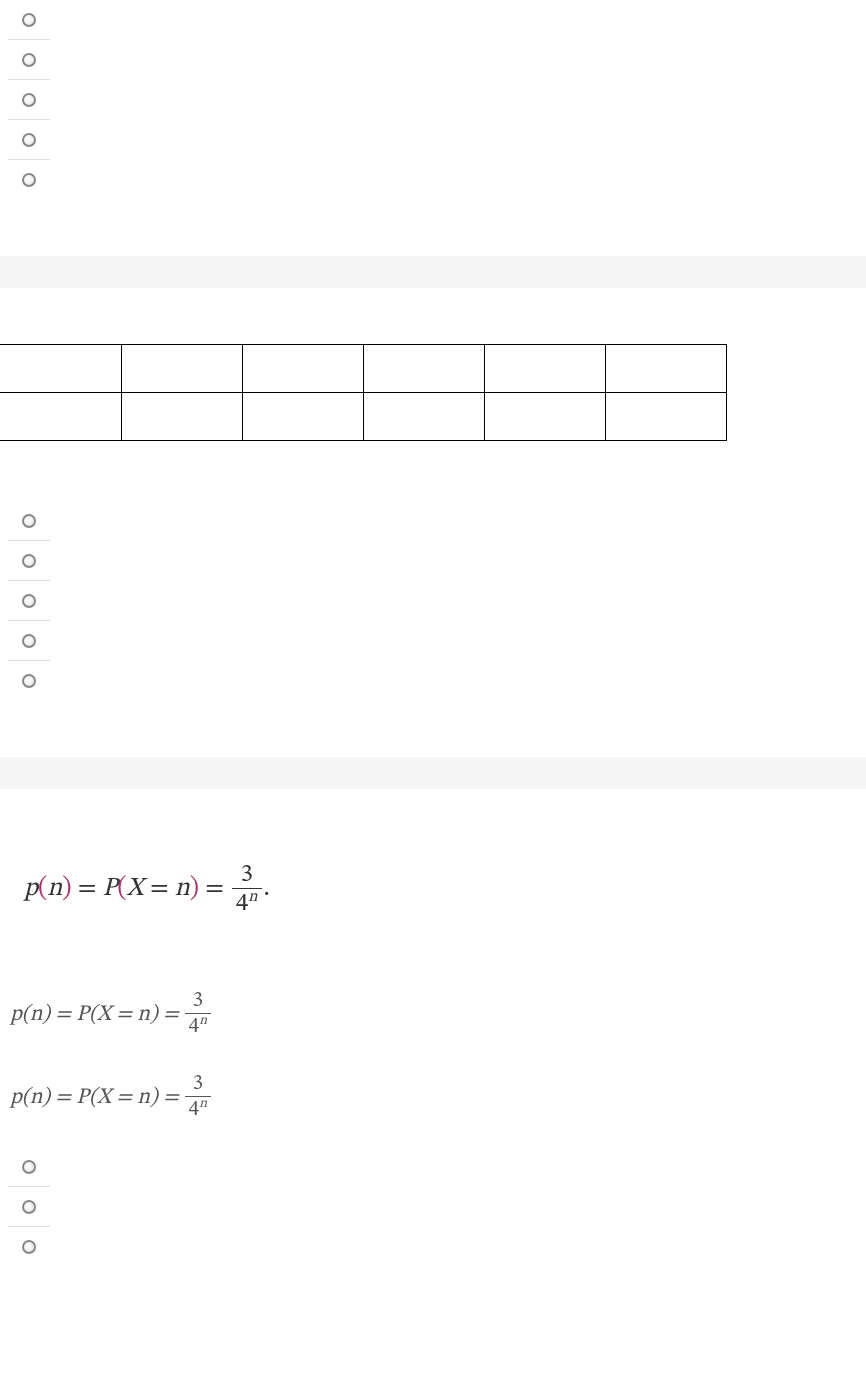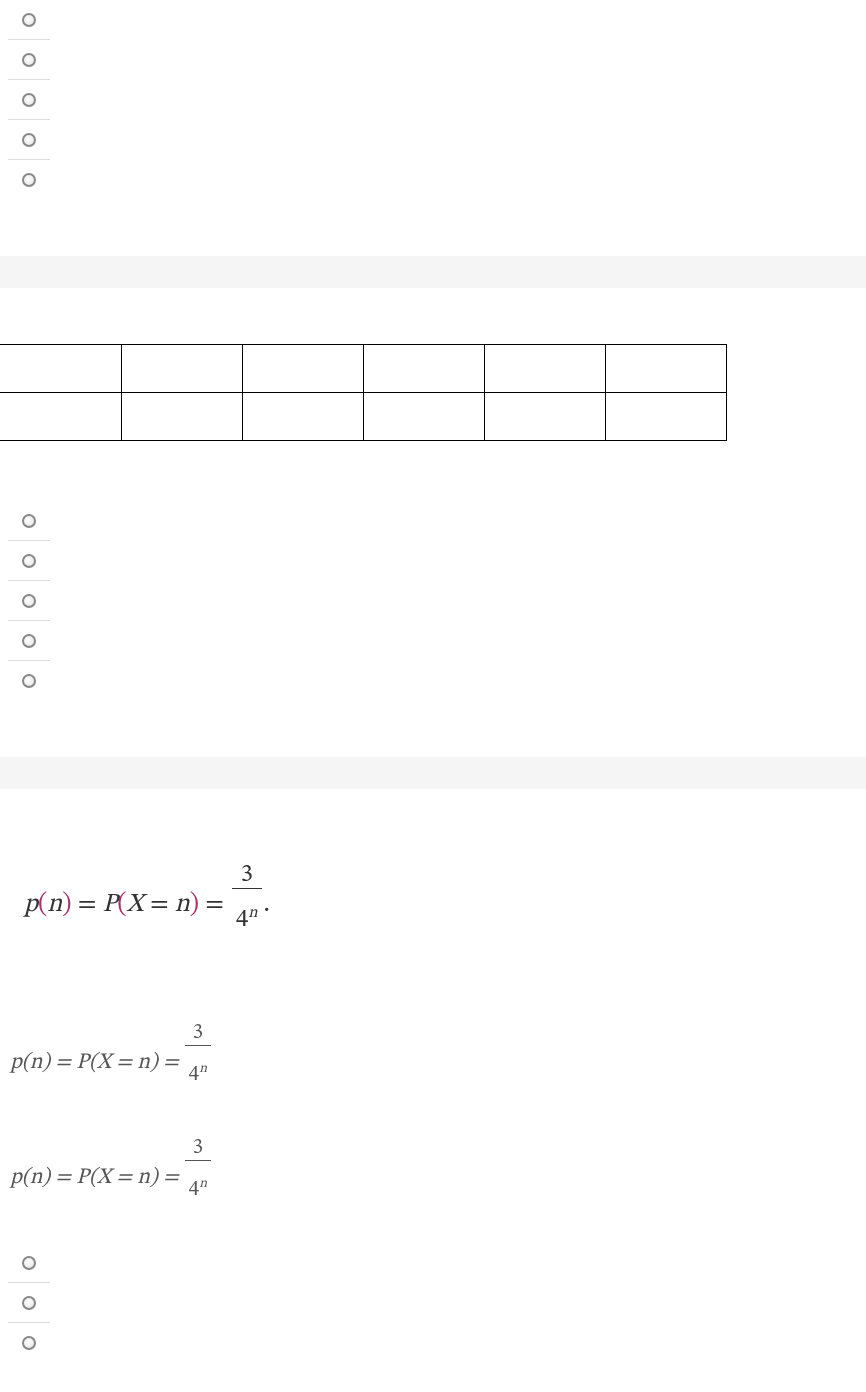--- a/index.html
+++ b/index.html
@@ -68,21 +68,21 @@
   .frac {
     display: inline-flex;
     flex-direction: column;
     align-items: center;
     vertical-align: middle;
     font-style: normal;
     margin: 0 2px;
     line-height: 1.1;
   }
   .frac .num { padding: 0 4px; font-size: 0.95em; }
-  .frac .den { border-top: 1.5px solid currentColor; padding: 16px 4px; font-size: 0.95em; }
+  .frac .den { border-top: 1.5px solid currentColor; padding: 0 4px; font-size: 0.95em; }
   .sup { font-size: 0.65em; vertical-align: super; font-style: italic; }
   .hl-paren { color: #a8306b; }
   .upright { font-style: normal; }
   .math-row {
     display: flex;
     align-items: center;
     gap: 4px;
     margin: 18px 0;
   }
 </style>

